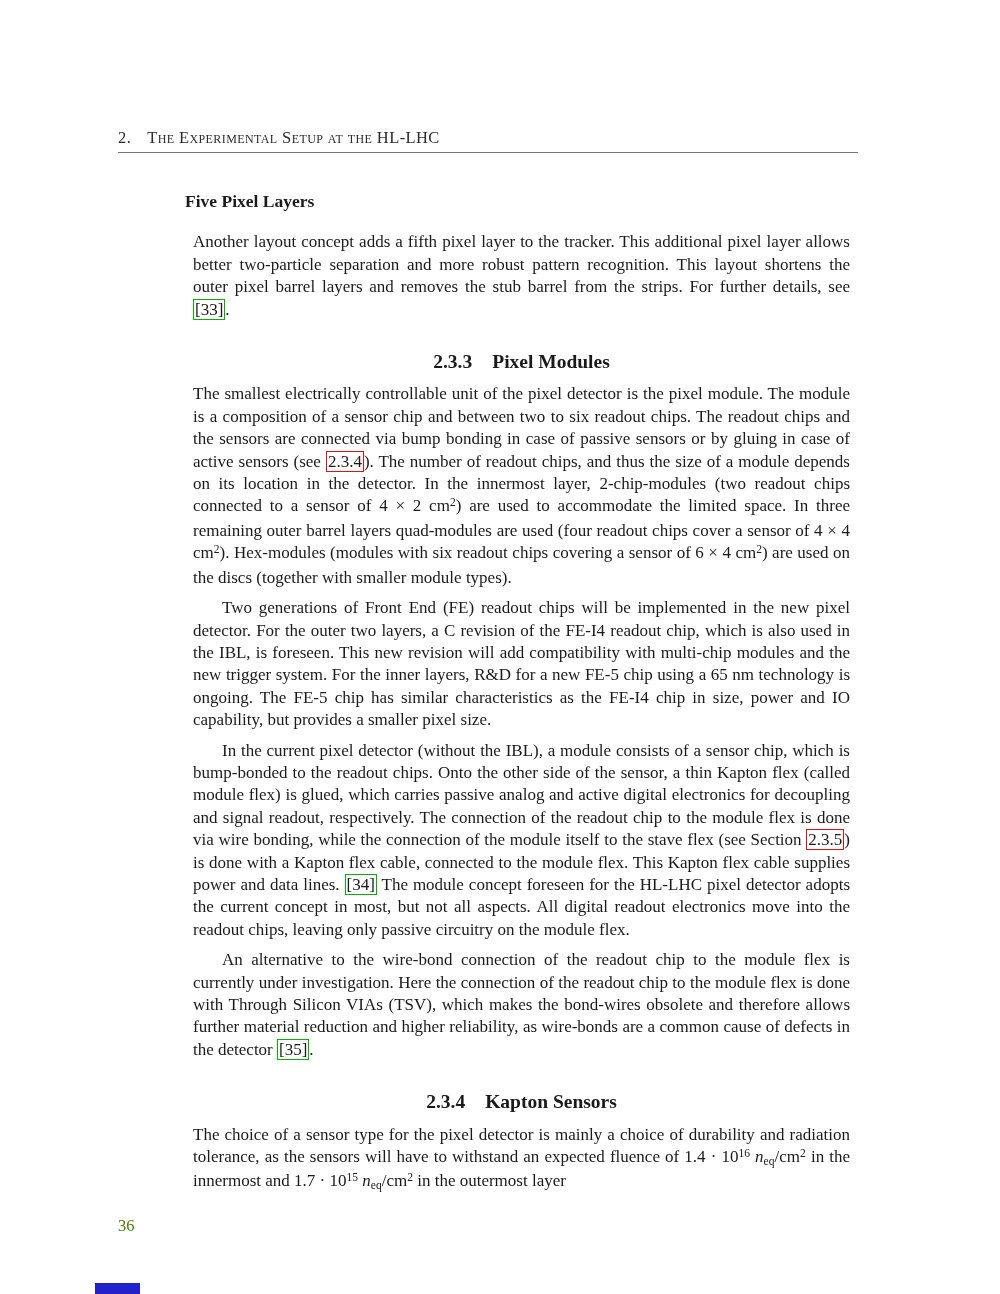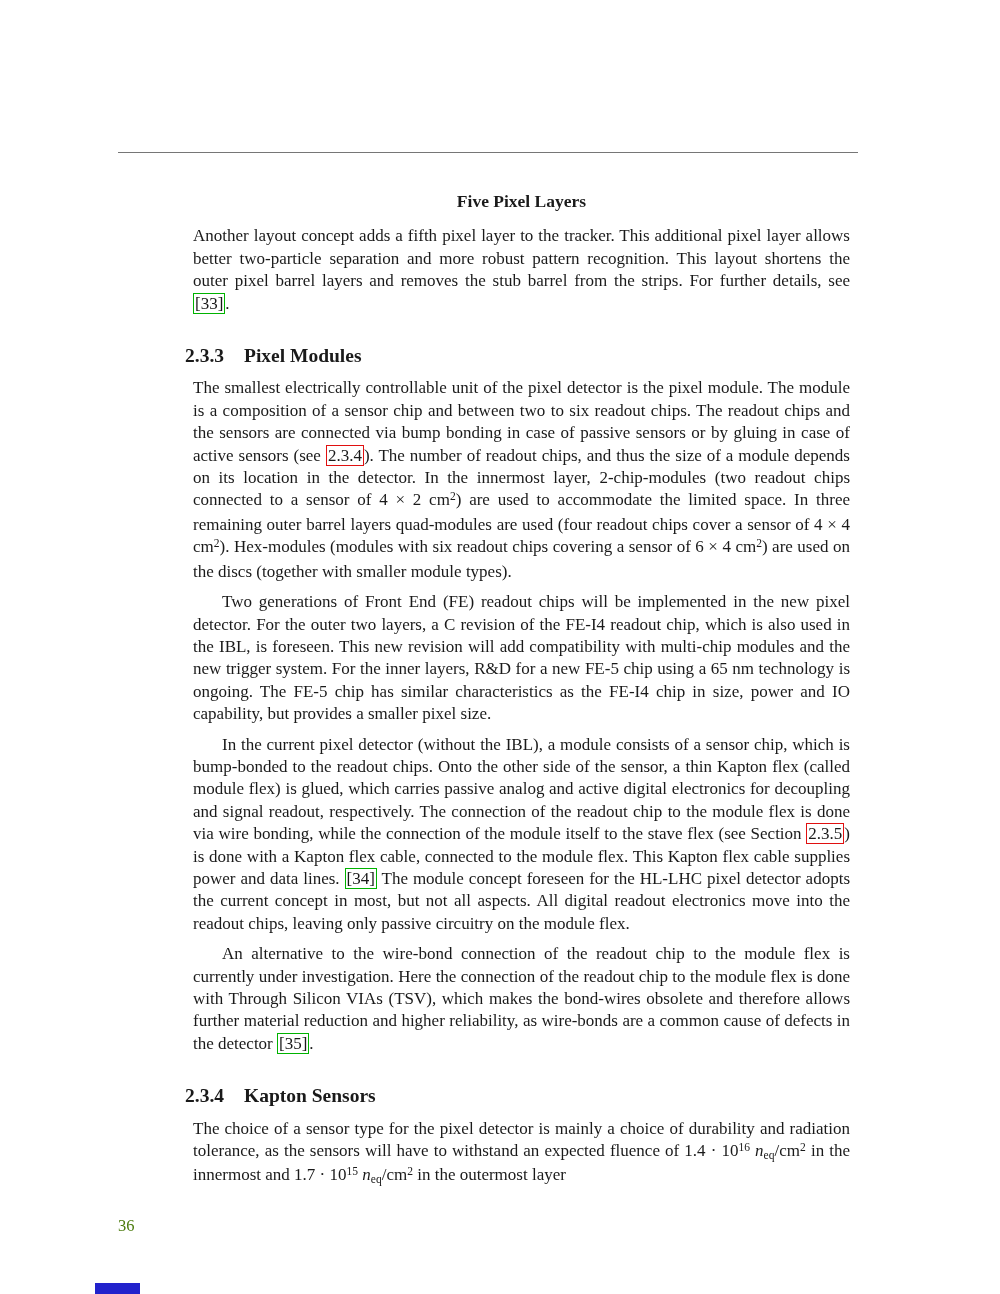--- a/index.html
+++ b/index.html
@@ -31,29 +31,29 @@
   .body-col {
     position: absolute;
     left: 185px; top: 190px; width: 673px;
     text-align: justify;
     font-size: 17px;
     line-height: 22.4px;
   }
   .subhead {
     font-weight: bold;
     font-size: 17.5px;
-    margin-bottom: 13px;
-    text-align: center;
+    margin-bottom: 19px;
+    text-align: left;
   }
   .secthead {
     font-weight: bold;
     font-size: 19.5px;
     margin-top: 30px;
     margin-bottom: 10px;
-    text-align: left;
+    text-align: center;
   }
   .sectnum { display: inline-block; margin-right: 20px; }
   .para { margin: 8px; text-indent: 29px; }
   .para.noindent { text-indent: 0; }
   .seg-cite {
     border: 1px solid var(--cite-green, #00b300);
     padding: 0 1px;
     cursor: pointer;
   }
   .seg-ref {
@@ -74,20 +74,23 @@
     position: absolute;
     left: 95px; top: 1283px; width: 45px; height: 11px;
     background: var(--mark-blue, #2222cc);
   }
 </style>
 </head>
 <body>
 
 <div class="page">
 
+  <div class="running-head">
+    <span class="chapnum">2.</span><span class="chaptitle">The Experimental Setup at the HL-LHC</span>
+  </div>
   <div class="headrule"></div>
 
   <div class="body-col">
 
     <div class="subhead">Five Pixel Layers</div>
 
     <p class="para noindent"><span class="seg-text">Another layout concept adds a fifth pixel layer to the tracker. This additional pixel layer allows better two-particle separation and more robust pattern recognition. This layout shortens the outer pixel barrel layers and removes the stub barrel from the strips. For further details, see </span><span class="seg-cite">[33]</span><span class="seg-text">.</span></p>
 
     <div class="secthead">
       <span class="sectnum">2.3.3</span><span class="secttitle">Pixel Modules</span>

